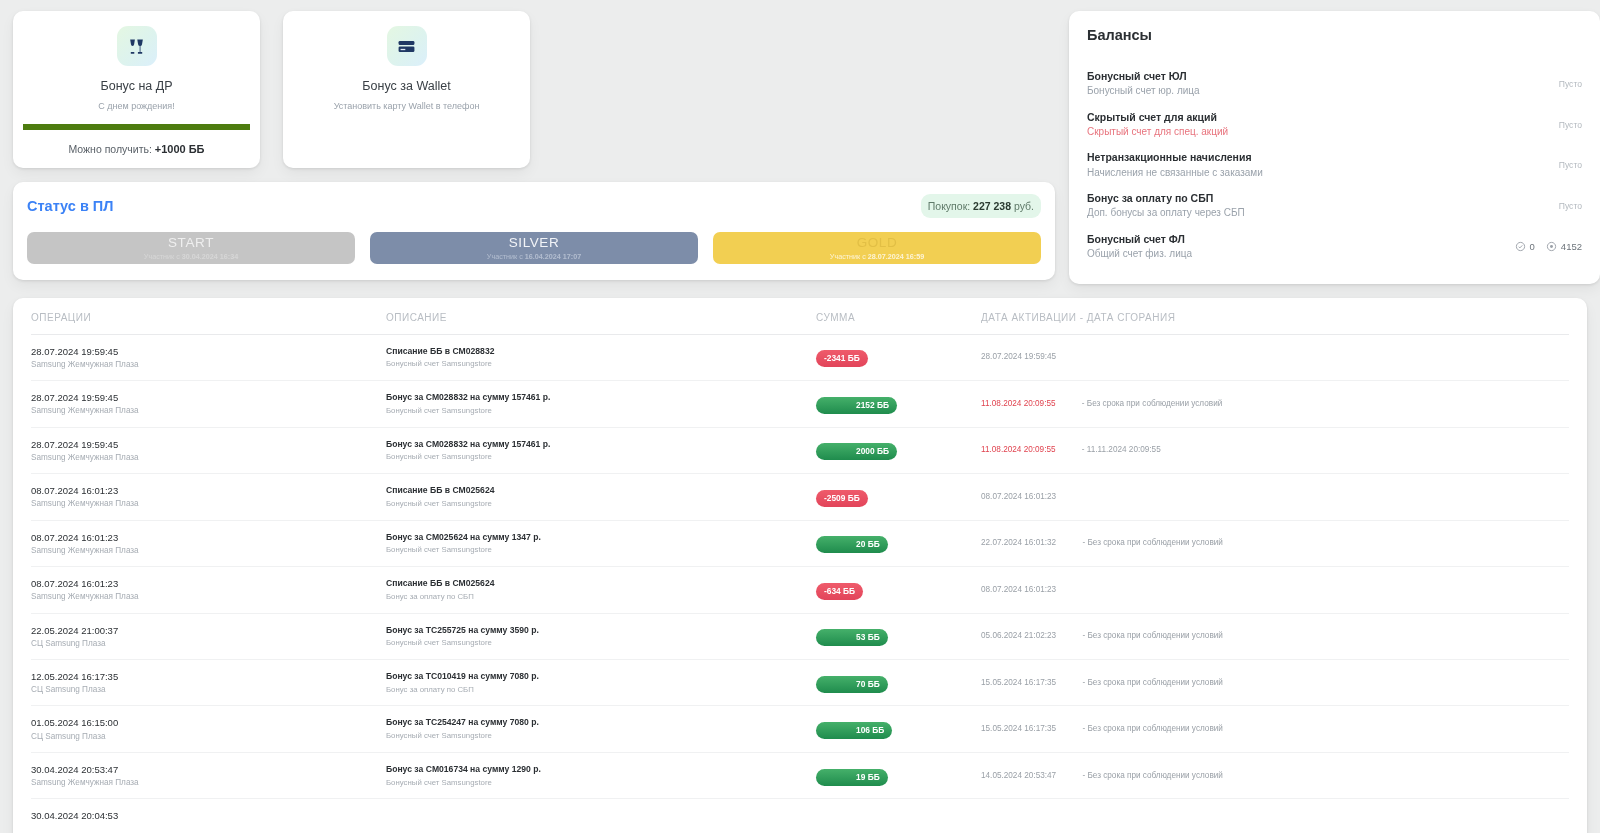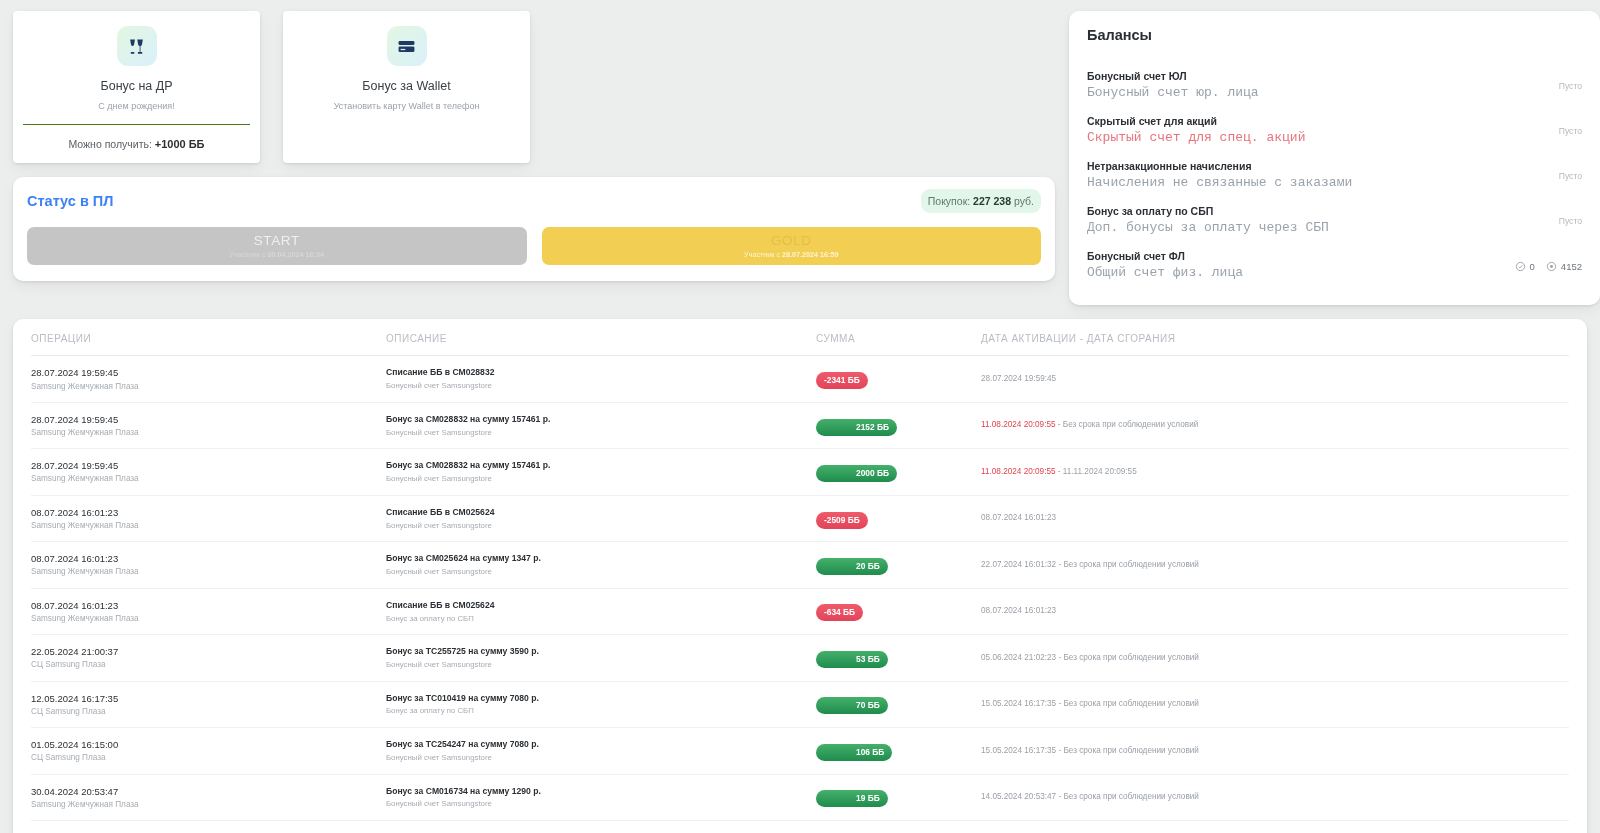--- a/index.html
+++ b/index.html
@@ -12,74 +12,74 @@
   }
   .page { position: relative; width: 1600px; height: 833px; padding: 11px 13px; }
 
   .row-top { display: flex; align-items: flex-start; gap: 0; }
   .left-col { width: 1042px; flex: 0 0 1042px; }
   .right-col { width: 531px; flex: 0 0 531px; margin-left: 14px; }
 
   
   .promos { display: flex; gap: 23px; }
   .promo-card {
-    width: 247px; background: #fff; border-radius: 4px;
+    width: 247px; background: #fff; border-radius: 10px;
     box-shadow: 0 1px 3px rgba(0,0,0,.10), 0 6px 14px rgba(0,0,0,.05);
     padding: 12px 10px 0 10px; text-align: center;
   }
   .promo-icon {
     width: 40px; height: 40px; margin: 3px auto 13px auto; border-radius: 11px;
     background: linear-gradient(135deg,#e4f7e2 0%,#ddf3ee 55%,#dbeffb 100%);
     display: flex; align-items: center; justify-content: center;
   }
   .promo-icon svg { display:block; }
   .promo-title { font-size: 12.5px; color: #3a4046; margin-bottom: 8px; }
   .promo-sub { font-size: 9px; color: #9aa2ab; padding-bottom: 13px; }
   .promo-foot {
-    border-top: 1px solid #4d7c0f; padding: 13px 0 13px 0;
+    border-top: 6px solid #4d7c0f; padding: 13px 0 13px 0;
     font-size: 10.5px; color: #5a6views; color:#5a6168;
   }
   .promo-foot b { color: #2b2f33; font-size: 11px; }
 
   
   .card {
     background: #fff; border-radius: 10px;
     box-shadow: 0 1px 3px rgba(0,0,0,.10), 0 6px 14px rgba(0,0,0,.05);
   }
   .status-card { margin-top: 14px; padding: 12px 14px 16px 14px; position: relative; }
   .status-head { display: flex; align-items: center; justify-content: space-between; }
   .status-title { font-size: 14.5px; font-weight: bold; color: #3b82f6; }
   .purchases-badge {
     background: #e3f6ea; color: #5f7a69; border-radius: 9px;
     font-size: 10.5px; padding: 6px 7px;
   }
   .purchases-badge b { color: #2b3b31; }
   .tiers { display: flex; gap: 15px; margin-top: 14px; }
   .tier {
-    flex: 1; height: 38px; border-radius: 7px; position: relative;
+    flex: 1; height: 32px; border-radius: 7px; position: relative;
     display: flex; flex-direction: column; align-items: center; justify-content: center;
     color: #fff;
   }
   .tier-name { font-size: 13.5px; letter-spacing: .6px; line-height: 1; }
   .tier-sub  { font-size: 7.2px; margin-top: 3px; opacity: .95; line-height: 1; }
   .tier-sub b { font-weight: bold; }
   .tier.start  { background: #c5c5c5; color: #efefef; }
   .tier.silver { background: #7d8da9; color: #f2f4f8; }
   .tier.gold   { background: #f2cf52; color: #e8c94f; }
   .tier.gold .tier-name { color: #e2bf45; }
   .tier.gold .tier-sub  { color: #fdf6dd; }
   .tier.silver .tier-sub { color: #b6c0d2; }
   .tier.start .tier-sub { color: #d8d8d8; }
 
   
   .balances-card { padding: 16px 18px 16px 18px; min-height: 243px; }
   .balances-title { font-size: 14.5px; font-weight: bold; margin-bottom: 21px; }
   .bal-row { display: flex; align-items: center; justify-content: space-between; padding: 5px 0 6px 0; }
   .bal-name { font-size: 10.5px; font-weight: bold; color: #2b2f33; line-height: 1.45; }
-  .bal-desc { font-size: 13px; color: #9aa2ab; line-height: 1.45; font-family: Liberation Mono, monospace; }
+  .bal-desc { font-size: 10px; color: #9aa2ab; line-height: 1.45; }
   .bal-desc.red { color: #e8737d; }
   .bal-value { font-size: 8.6px; color: #b3b9bf; white-space: nowrap; }
   .bal-counts { display: flex; align-items: center; gap: 11px; font-size: 9.5px; color: #6d747b; }
   .bal-counts span { display: inline-flex; align-items: center; gap: 4px; }
 
   
   .tx-card { margin-top: 14px; padding: 14px 18px 0 18px; height: 552px; overflow: hidden; }
   .tx-head { font-size: 14px; margin-bottom: 13px; }
   .tx-head .active { font-weight: bold; color: #2b2f33; }
   .tx-head .divider { color: #c7ccd1; margin: 0 5px; }
@@ -97,21 +97,21 @@
   .ds-title { font-size: 8.6px; color: #2b2f33; font-weight: bold; line-height: 1.6; }
   .ds-sub { font-size: 7.8px; color: #a6acb3; line-height: 1.5; }
   .amount {
     display: inline-block; border-radius: 9px; padding: 3px 8px 4px 8px;
     font-size: 8.4px; font-weight: bold; color: #fff; min-width: 40px; text-align: center;
   }
   .amount.neg { background: linear-gradient(180deg,#ef5b6b 0%,#e2445a 100%); }
   .amount.pos { background: linear-gradient(180deg,#45b06a 0%,#1f8c4d 100%); padding-left: 40px; }
   .dt { font-size: 8.2px; color: #9aa0a7; line-height: 1.5; }
   .dt.red { color: #e0434f; }
-  .dt .tail { color: #9aa0a7; }
+  .dt .tail { color: #9aa0a7; margin-left: 24px; }
 </style>
 </head>
 <body>
 
 <div class="page">
   <div class="row-top">
 
     <div class="left-col">
 
       <div class="promos">
@@ -149,20 +149,26 @@
             <span>Покупок:</span>
             <b>227 238</b>
             <span>руб.</span>
           </div>
         </div>
         <div class="tiers">
           <div class="tier start">
             <div class="tier-name">START</div>
             <div class="tier-sub">
               <span>Участник с </span><b>30.04.2024 16:34</b>
+            </div>
+          </div>
+          <div class="tier silver">
+            <div class="tier-name">SILVER</div>
+            <div class="tier-sub">
+              <span>Участник с </span><b>16.04.2024 17:07</b>
             </div>
           </div>
           <div class="tier gold">
             <div class="tier-name">GOLD</div>
             <div class="tier-sub">
               <span>Участник с </span><b>28.07.2024 16:59</b>
             </div>
           </div>
         </div>
       </div>

